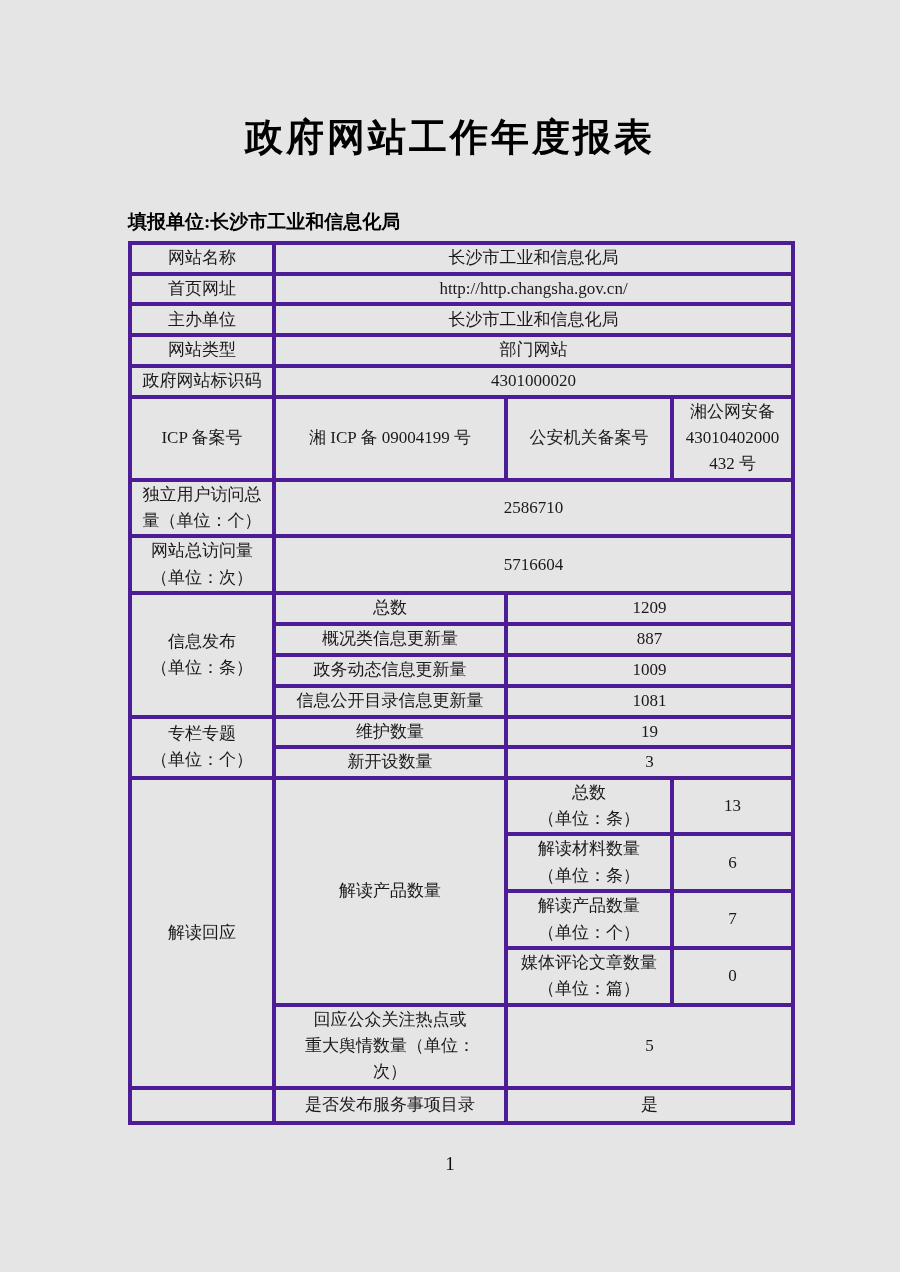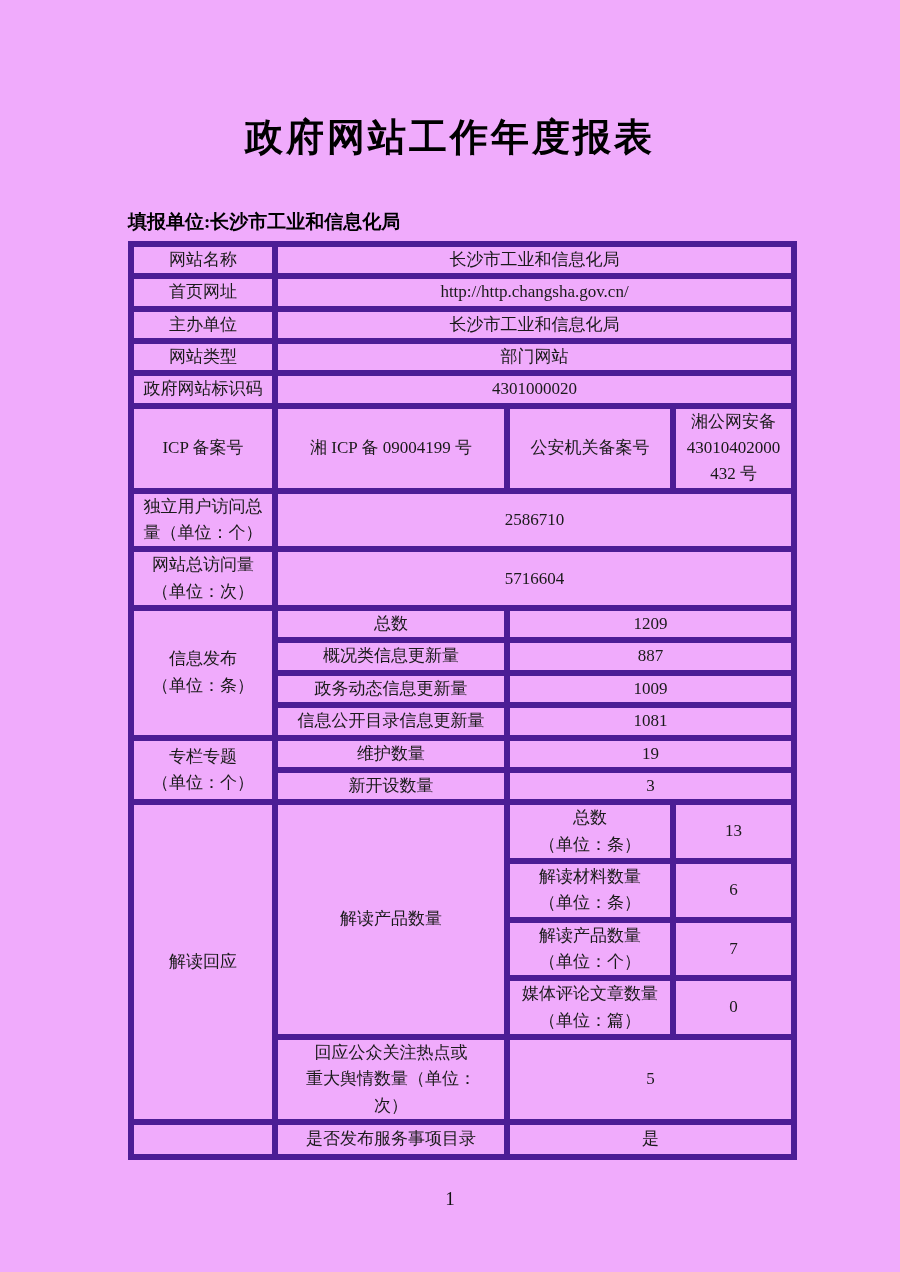--- a/index.html
+++ b/index.html
@@ -4,21 +4,21 @@
   <style>
     html, body {
       margin: 0;
       padding: 0;
       background: #ffffff;
     }
     .page {
       position: relative;
       width: 900px;
       height: 1272px;
-      background: #f0abfc;
+      background: #e5e5e5;
       color: #141414;
       font-family: "Liberation Serif", "DejaVu Serif", serif;
       overflow: hidden;
     }
     .doc-title {
       padding-top: 112px;
       text-align: center;
       font-family: "Liberation Sans", "DejaVu Sans", sans-serif;
       font-weight: 700;
       font-size: 38px;
@@ -38,21 +38,21 @@
       font-weight: 700;
       color: #000000;
     }
     table.report {
       border-collapse: collapse;
       margin-left: 128px;
       width: 663px;
       table-layout: fixed;
     }
     table.report td {
-      border: 6px solid #4c1d95;
+      border: 4px solid #4c1d95;
       text-align: center;
       vertical-align: middle;
       font-size: 17px;
       line-height: 1.55;
       padding: 0 4px;
       white-space: pre-line;
       color: #1a1a1a;
       overflow: hidden;
     }
     .h31 { height: 31px; }

